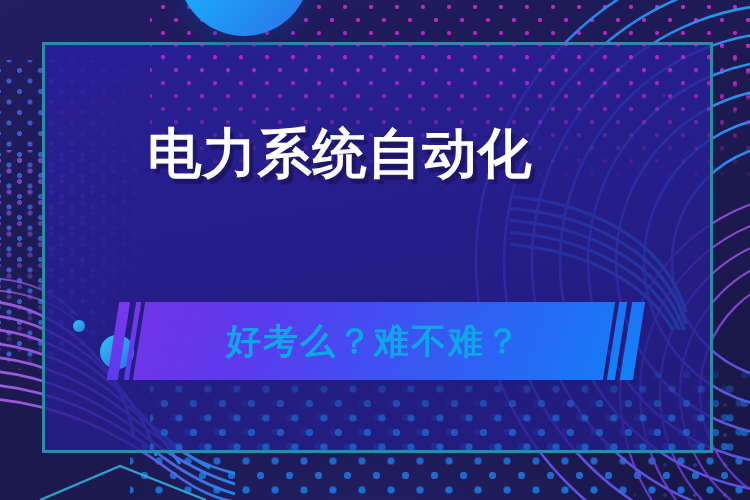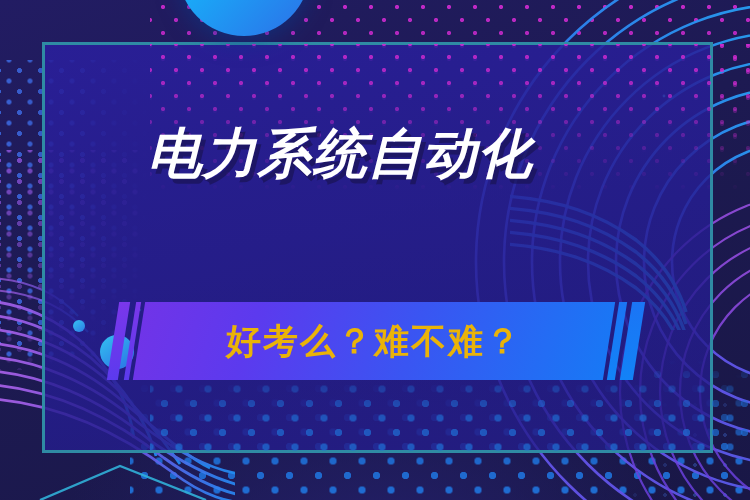--- a/index.html
+++ b/index.html
@@ -125,21 +125,20 @@
   .title-block {
     position:absolute;
     left:0; top:122px; width:680px;
     text-align:center;
     z-index:30;
   }
   .title-line {
     font-family:"DejaVu Sans","Liberation Sans",sans-serif;
     color:#ffffff;
     font-weight:700;
-    font-style:italic;
     font-size:54px;
     line-height:63px;
     letter-spacing:1px;
     text-shadow:4px 5px 0 rgba(22,17,70,.55);
     white-space:nowrap;
   }
   .title-line.l2 { font-size:54px; }
 
   
   .banner-wrap {
@@ -159,21 +158,21 @@
     background:linear-gradient(160deg,#7b37ea,#5b3aee);
   }
   .bs-a { left:0px;  width:11px; }
   .bs-b { left:17px; width:5px;  background:linear-gradient(160deg,#7b37ea,#5b3aee); }
   .bs-c { left:500px; width:8px;  background:linear-gradient(160deg,#1b74f5,#1283f7); }
   .bs-d { left:513px; width:13px; background:linear-gradient(160deg,#1b74f5,#1283f7); }
   .banner-text {
     position:absolute;
     left:26px; top:0; width:470px; height:78px;
     display:flex; align-items:center; justify-content:center;
-    color:#eab308;
+    color:#0ea5e9;
     font-weight:700;
     font-size:35px;
     letter-spacing:2px;
     white-space:nowrap;
     z-index:2;
   }
 </style>
 </head>
 <body>
 

